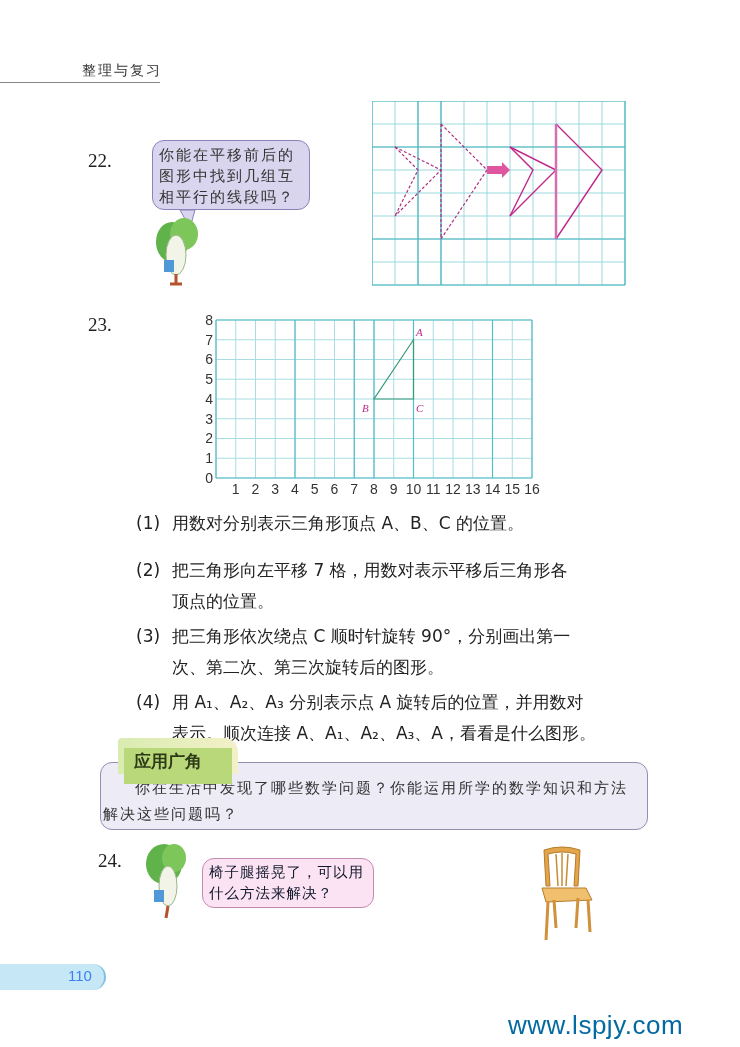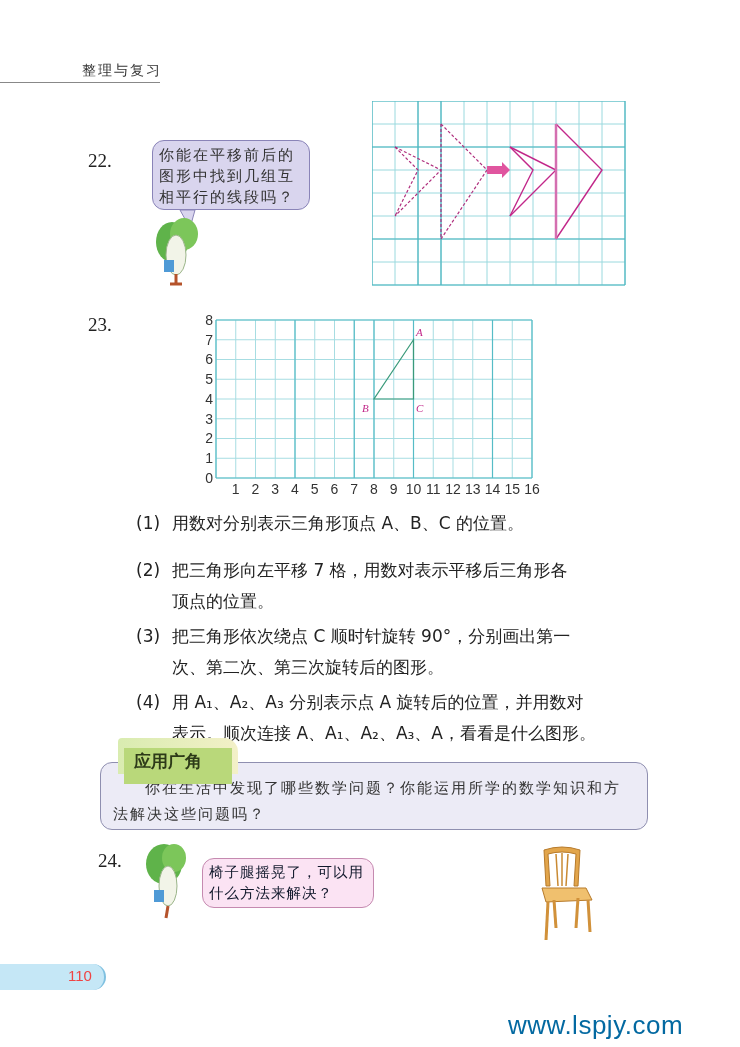--- a/index.html
+++ b/index.html
@@ -15,28 +15,28 @@
   .bubble-pink { left:202px; top:858px; width:172px; height:50px; background:#fbe3f3;
           border:1px solid #c58ab0; border-radius:12px; padding:3px 6px; box-sizing:border-box;
           font-size:14.5px; line-height:21px; letter-spacing:1px; color:#0f172a; }
   .items { left:136px; top:508px; width:520px; font-size:17px; line-height:31px; color:#222;
            font-family:"DejaVu Sans", sans-serif; }
   .item { padding-left:0; }
   .item .num { display:inline-block; width:36px; }
   .item .cont { padding-left:36px; }
   .app-box { left:100px; top:762px; width:548px; height:68px; background:#ecebf6;
              border:1px solid #8f8fb0; border-radius:12px; box-sizing:border-box;
-             padding:12px 18px 0 12px; font-size:15px; line-height:26px; letter-spacing:2px; color:#333; }
+             padding:12px 18px 0 2px; font-size:15px; line-height:26px; letter-spacing:2px; color:#333; }
   .app-tag { left:124px; top:748px; width:108px; height:36px; background:#b9d87a;
              font-family:"DejaVu Sans", sans-serif; font-weight:bold; font-size:17px;
              color:#2d3a18; padding-left:10px; box-sizing:border-box; line-height:26px; }
   .app-tag-bg { left:118px; top:738px; width:120px; height:36px; background:linear-gradient(90deg,#d9ecb0,#f3f0c8); border-radius:4px 14px 0 0; }
   .page-num-bar { left:0; top:964px; width:104px; height:26px; background:#c5e7f6;
                   border-radius:0 13px 13px 0; border-right:2px solid #7fc0e0; }
-  .page-num { left:68px; top:967px; font-family:"Liberation Sans", sans-serif; font-size:15px; color:#ef4444; }
+  .page-num { left:68px; top:967px; font-family:"Liberation Sans", sans-serif; font-size:15px; color:#3b82f6; }
   .watermark { left:508px; top:1010px; font-family:"Liberation Sans", sans-serif; font-weight:normal;
                font-size:26px; color:#0369a1; letter-spacing:0.5px; }
   .axis-label { font-family:"Liberation Sans", sans-serif; font-size:14px; fill:#333; }
 </style>
 </head>
 <body>
 
 <div class="abs header-title">整理与复习</div>
 <div class="abs header-rule"></div>
 

